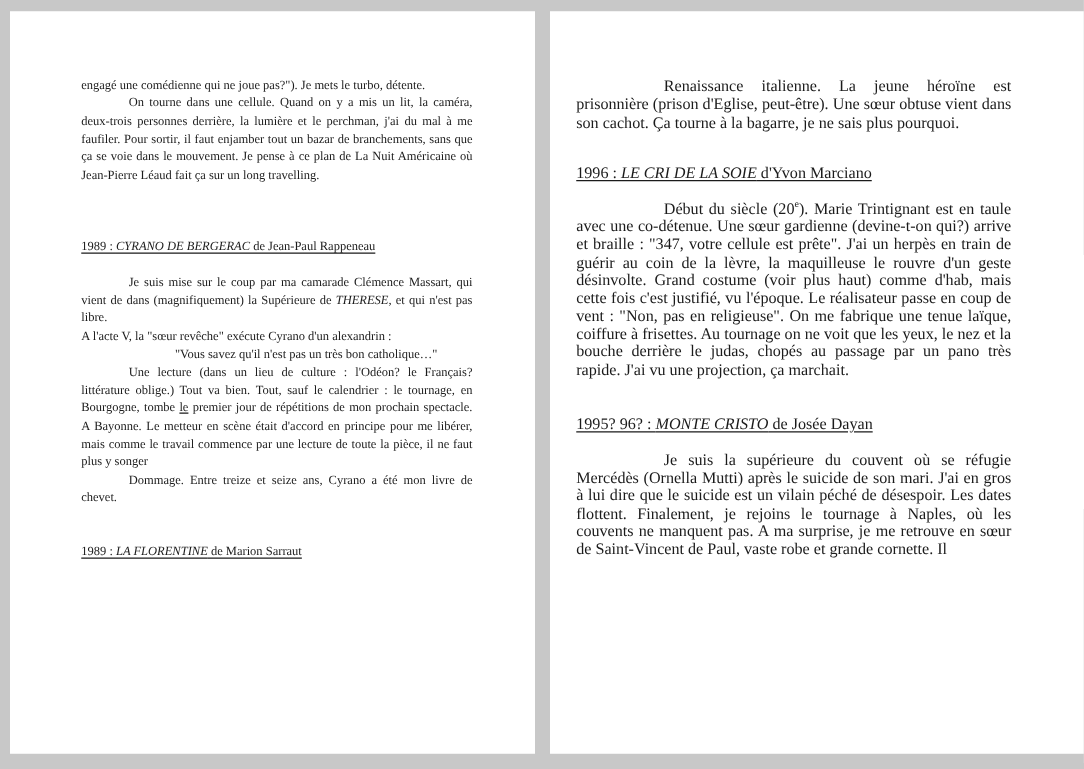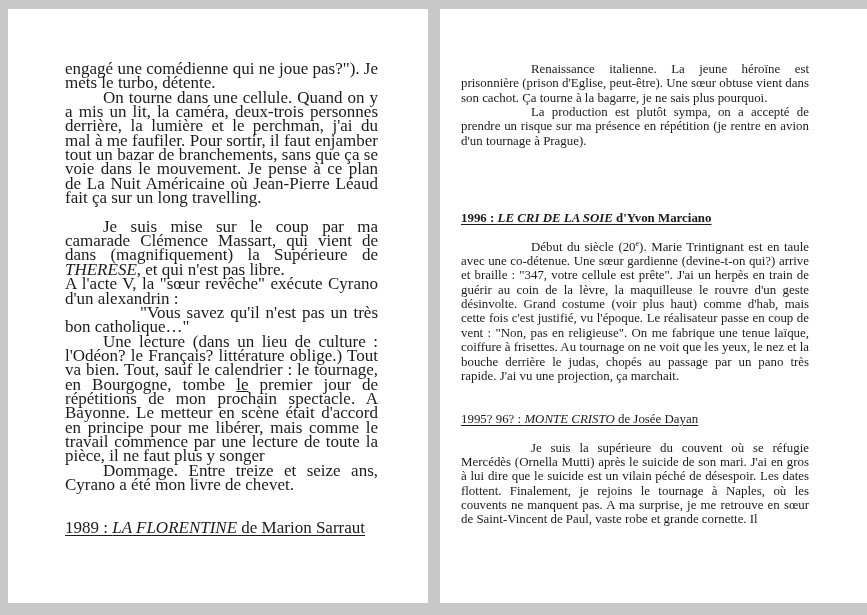--- a/index.html
+++ b/index.html
@@ -24,21 +24,21 @@
     height: 594px;
     background: #ffffff;
   }
   .page-left  { left: 8px;   width: 420px; }
   .page-right { left: 440px; width: 468px; }
   .text-block {
     position: absolute;
     top: 53px;
     text-align: justify;
   }
-  .page-left  .text-block { left: 57px; width: 313px; font-size: 17px; line-height: 14.35px; }
+  .page-left  .text-block { left: 57px; width: 313px; font-size: 10px; line-height: 14.35px; }
   .page-right .text-block { left: 21px; width: 348px; font-size: 12.9px; line-height: 14.35px; }
   .para { margin: 0; }
   .page-left  .para.first { text-indent: 38px; }
   .page-right .para.first { text-indent: 70px; }
   .para.none { text-indent: 0; }
   .page-left .para.wide { text-indent: 75px; }
   .heading {
     margin: 0;
     text-align: left;
     text-decoration: underline;
@@ -57,31 +57,31 @@
   }
 </style>
 </head>
 <body>
 
 <div class="spread">
   <div class="page page-left">
     <div class="text-block">
         <div class="para none"><span>engagé une comédienne qui ne joue pas?"). Je mets le turbo, détente.</span></div>
         <div class="para first"><span>On tourne dans une cellule. Quand on y a mis un lit, la caméra, deux-trois personnes derrière, la lumière et le perchman, j'ai du mal à me faufiler. Pour sortir, il faut enjamber tout un bazar de branchements, sans que ça se voie dans le mouvement. Je pense à ce plan de La Nuit Américaine où Jean-Pierre Léaud fait ça sur un long travelling.</span></div>
+        <div class="heading" style="margin-top: 43.05px;"><span>1989 : </span><span class="it">CYRANO DE BERGERAC</span><span> de Jean-Paul Rappeneau</span></div>
         <div class="para first" style="margin-top: 14.35px;"><span>Je suis mise sur le coup par ma camarade Clémence Massart, qui vient de dans (magnifiquement) la Supérieure de </span><span class="it">THERESE</span><span>, et qui n'est pas libre.</span></div>
         <div class="para none"><span>A l'acte V, la "sœur revêche" exécute Cyrano d'un alexandrin :</span></div>
         <div class="para wide"><span>"Vous savez qu'il n'est pas un très bon catholique…"</span></div>
         <div class="para first"><span>Une lecture (dans un lieu de culture : l'Odéon? le Français? littérature oblige.) Tout va bien. Tout, sauf le calendrier : le tournage, en Bourgogne, tombe </span><span class="ul">le</span><span> premier jour de répétitions de mon prochain spectacle. A Bayonne. Le metteur en scène était d'accord en principe pour me libérer, mais comme le travail commence par une lecture de toute la pièce, il ne faut plus y songer</span></div>
         <div class="para first"><span>Dommage. Entre treize et seize ans, Cyrano a été mon livre de chevet.</span></div>
         <div class="heading" style="margin-top: 28.7px;"><span>1989 : </span><span class="it">LA FLORENTINE</span><span> de Marion Sarraut</span></div>
       </div>
   </div>
   <div class="page page-right">
     <div class="text-block">
         <div class="para first"><span>Renaissance italienne. La jeune héroïne est prisonnière (prison d'Eglise, peut-être). Une sœur obtuse vient dans son cachot. Ça tourne à la bagarre, je ne sais plus pourquoi.</span></div>
-        <div class="para first"><span>La production est plutôt sympa, on a accepté de prendre un risque sur ma présence en répétition (je rentre en avion d'un tournage à Prague).</span></div>
-        <div class="heading" style="margin-top: 63px; font-weight: bold;"><span>1996 : </span><span class="it">LE CRI DE LA SOIE</span><span> d'Yvon Marciano</span></div>
+        <div class="heading" style="margin-top: 26px;"><span>1996 : </span><span class="it">LE CRI DE LA SOIE</span><span> d'Yvon Marciano</span></div>
         <div class="para first" style="margin-top: 14.35px;"><span>Début du siècle (20</span><sup>e</sup><span>). Marie Trintignant est en taule avec une co-détenue. Une sœur gardienne (devine-t-on qui?) arrive et braille : "347, votre cellule est prête". J'ai un herpès en train de guérir au coin de la lèvre, la maquilleuse le rouvre d'un geste désinvolte. Grand costume (voir plus haut) comme d'hab, mais cette fois c'est justifié, vu l'époque. Le réalisateur passe en coup de vent : "Non, pas en religieuse". On me fabrique une tenue laïque, coiffure à frisettes. Au tournage on ne voit que les yeux, le nez et la bouche derrière le judas, chopés au passage par un pano très rapide. J'ai vu une projection, ça marchait.</span></div>
         <div class="heading" style="margin-top: 28.7px;"><span>1995? 96? : </span><span class="it">MONTE CRISTO</span><span> de Josée Dayan</span></div>
         <div class="para first" style="margin-top: 14.35px;"><span>Je suis la supérieure du couvent où se réfugie Mercédès (Ornella Mutti) après le suicide de son mari. J'ai en gros à lui dire que le suicide est un vilain péché de désespoir. Les dates flottent. Finalement, je rejoins le tournage à Naples, où les couvents ne manquent pas. A ma surprise, je me retrouve en sœur de Saint-Vincent de Paul, vaste robe et grande cornette. Il</span></div>
       </div>
   </div>
 </div>
 
 </body></html>

